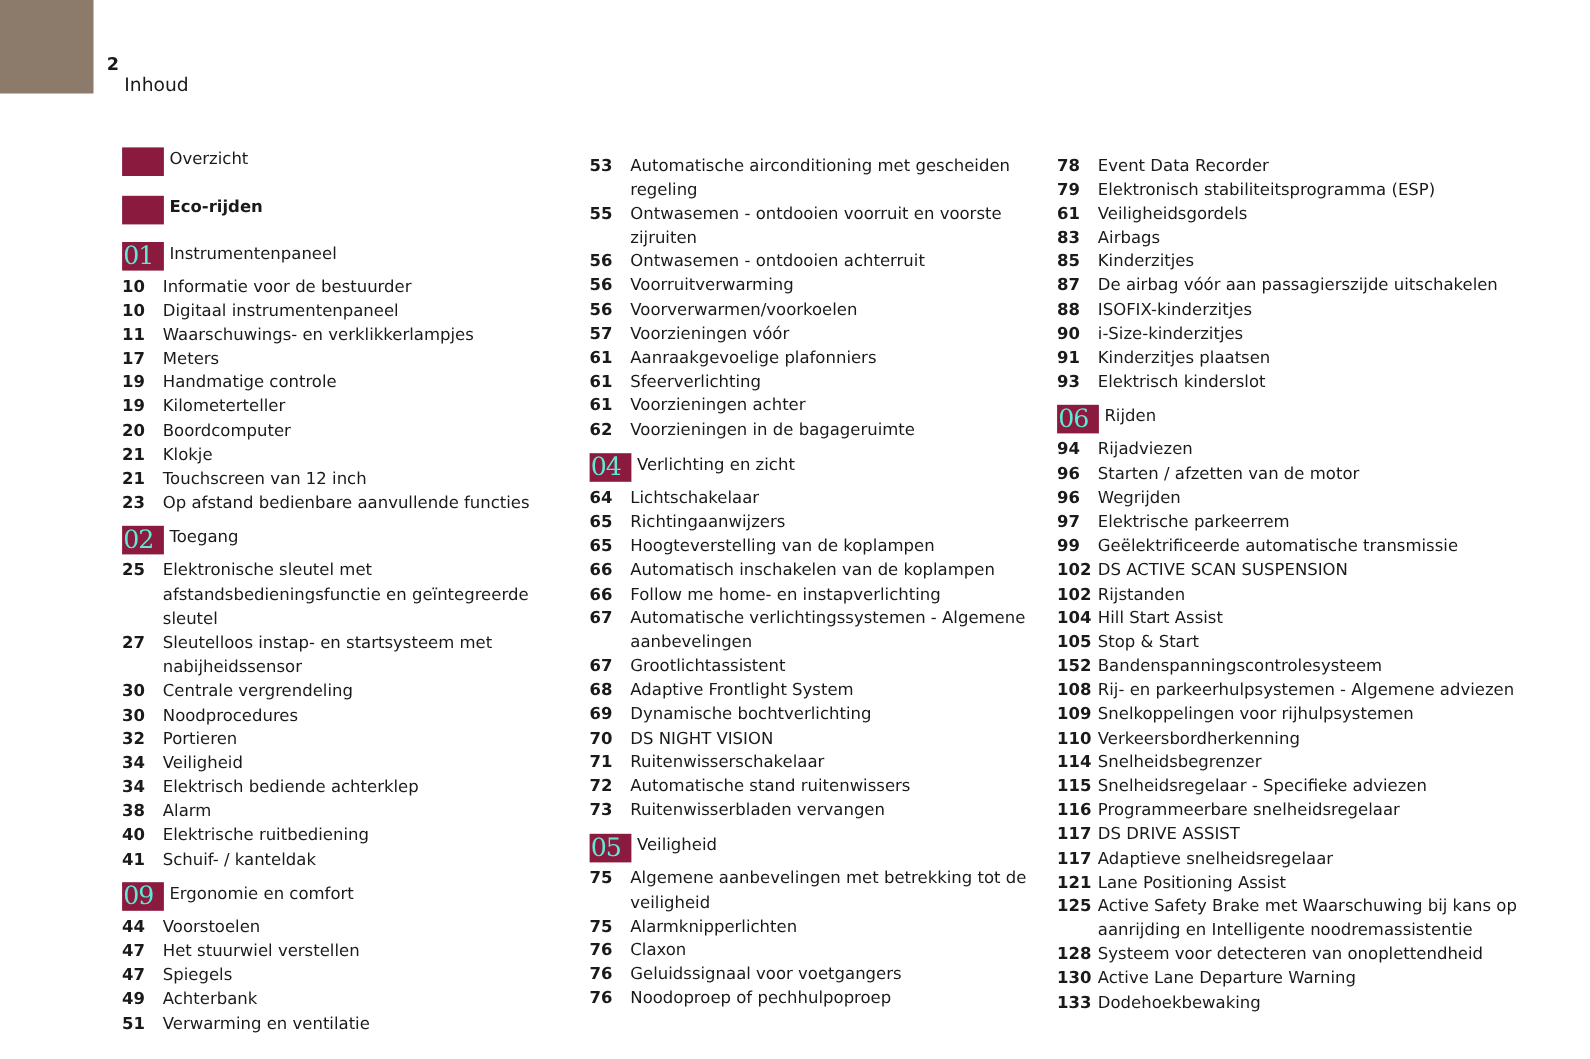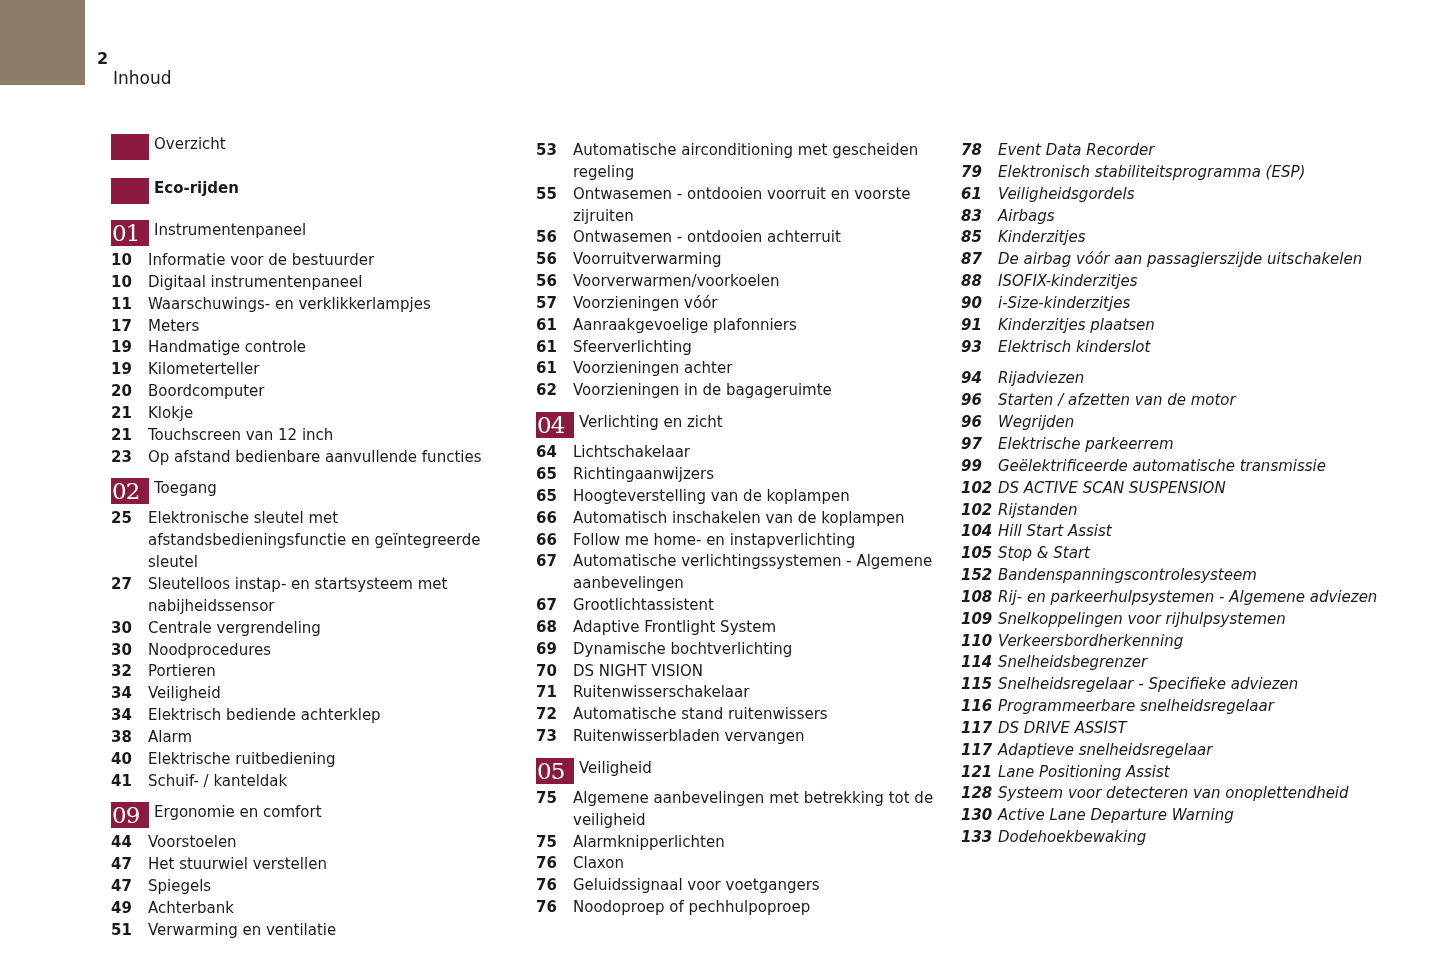--- a/index.html
+++ b/index.html
@@ -13,21 +13,21 @@
   .page-title { position: absolute; left: 113px; top: 68px; font-size: 17px; line-height: 20px; }
   .column { position: absolute; top: 134px; width: 420px; }
   .col1 { left: 111px; }
   .col2 { left: 536px; }
   .col3 { left: 961px; }
   .section { margin: 0; }
   .section + .section { margin-top: 8px; }
   .section.no-gap { margin-top: 0; }
   .sec-head { display: flex; height: 30px; }
   .badge {
-    width: 38px; height: 26px; background: #8b1a3f; color: #ffffff;
+    width: 38px; height: 26px; background: #8b1a3f; color: #5eead4;
     font-family: "DejaVu Serif", serif; font-size: 23px; line-height: 26px;
     text-align: left; padding-left: 1px; box-sizing: border-box; letter-spacing: -1px;
     margin-right: 5px; flex: 0 0 auto;
   }
   .sec-title { font-size: 15px; line-height: 20px; padding-bottom: 0; }
   .entry { display: flex; font-size: 15px; line-height: 21.85px; }
   .entry .num { width: 37px; flex: 0 0 37px; font-weight: bold; }
   .entry .txt { flex: 1; }
 </style>
 </head>
@@ -290,21 +290,21 @@
       <div class="entry">
         <span class="num">76</span>
         <span class="txt">Geluidssignaal voor voetgangers</span>
       </div>
       <div class="entry">
         <span class="num">76</span>
         <span class="txt">Noodoproep of pechhulpoproep</span>
       </div>
     </div>
   </div>
-<div class="column col3" style="top: 140px; font-style: italic;">
+<div class="column col3" style="top: 140px;">
     <div class="section no-gap">
       <div class="entry">
         <span class="num">78</span>
         <span class="txt">Event Data Recorder</span>
       </div>
       <div class="entry">
         <span class="num">79</span>
         <span class="txt">Elektronisch stabiliteitsprogramma (ESP)</span>
       </div>
       <div class="entry">
@@ -334,20 +334,24 @@
       <div class="entry">
         <span class="num">91</span>
         <span class="txt">Kinderzitjes plaatsen</span>
       </div>
       <div class="entry">
         <span class="num">93</span>
         <span class="txt">Elektrisch kinderslot</span>
       </div>
     </div>
     <div class="section" style="margin-top: 10px;">
+      <div class="sec-head">
+        <div class="badge">06</div>
+        <div class="sec-title">Rijden</div>
+      </div>
       <div class="entry">
         <span class="num">94</span>
         <span class="txt">Rijadviezen</span>
       </div>
       <div class="entry">
         <span class="num">96</span>
         <span class="txt">Starten / afzetten van de motor</span>
       </div>
       <div class="entry">
         <span class="num">96</span>
@@ -409,20 +413,24 @@
         <span class="num">117</span>
         <span class="txt">DS DRIVE ASSIST</span>
       </div>
       <div class="entry">
         <span class="num">117</span>
         <span class="txt">Adaptieve snelheidsregelaar</span>
       </div>
       <div class="entry">
         <span class="num">121</span>
         <span class="txt">Lane Positioning Assist</span>
+      </div>
+      <div class="entry">
+        <span class="num">125</span>
+        <span class="txt">Active Safety Brake met Waarschuwing bij kans op aanrijding en Intelligente noodremassistentie</span>
       </div>
       <div class="entry">
         <span class="num">128</span>
         <span class="txt">Systeem voor detecteren van onoplettendheid</span>
       </div>
       <div class="entry">
         <span class="num">130</span>
         <span class="txt">Active Lane Departure Warning</span>
       </div>
       <div class="entry">

